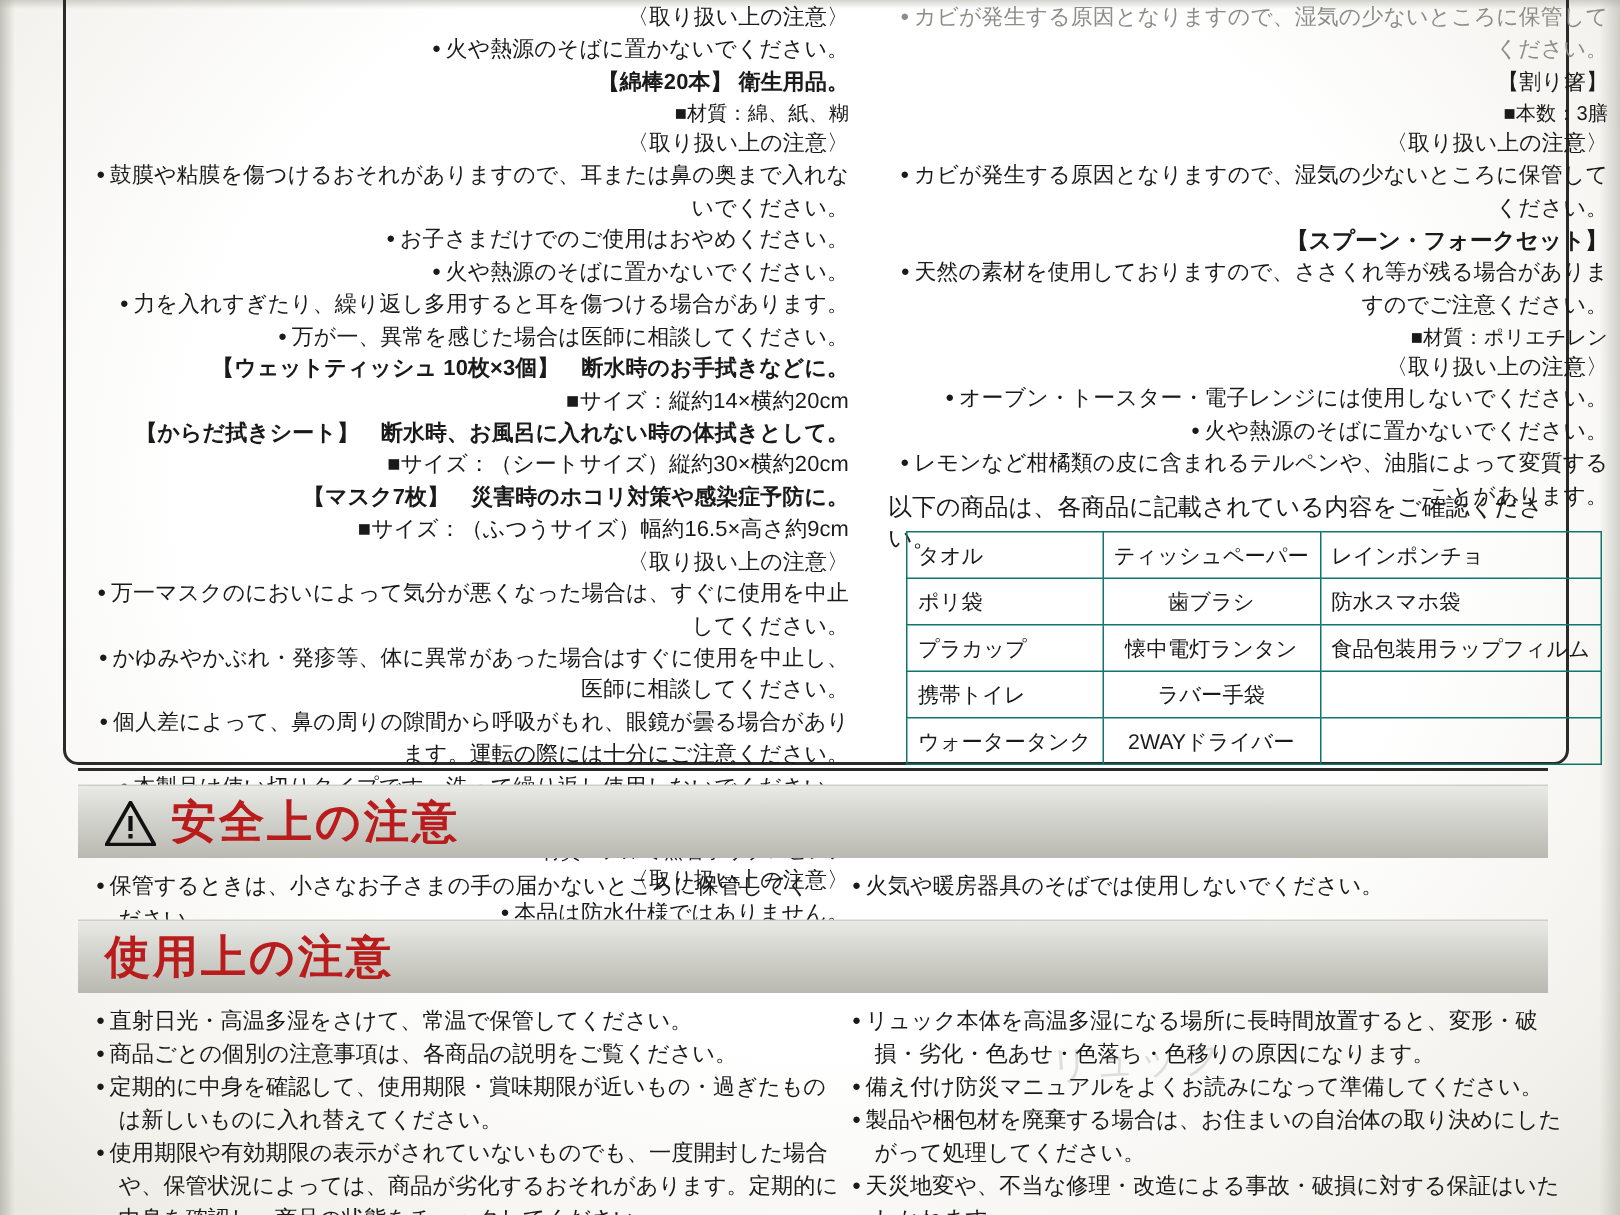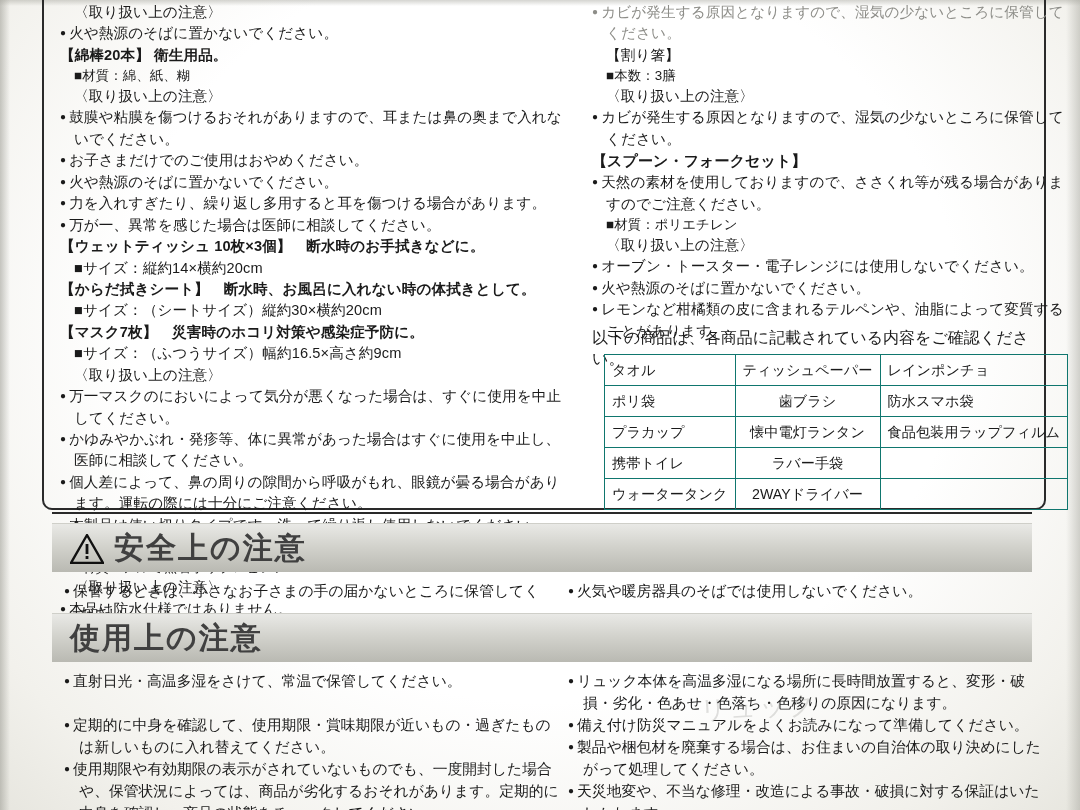--- a/index.html
+++ b/index.html
@@ -61,20 +61,21 @@
   }
   .col-left { left: 16px; width: 506px; top: 14px; }
   .col-right { left: 548px; width: 480px; top: 14px; }
 
   .ln {
     font-size: 14.6px;
     line-height: 1.47;
     letter-spacing: .1px;
     margin: 0;
     white-space: pre-wrap;
+    text-align: right;
   }
   .ln.bullet { padding-left: 14px; text-indent: -14px; }
   .ln.bullet::before { content: "\25CF"; font-size: 10px; margin-right: 3px; vertical-align: 2px; }
   .ln.sub { padding-left: 14px; }
   .ln.bold { font-weight: bold; }
   .ln.small { font-size: 13.4px; }
   .ln.head { font-weight: bold; font-size: 15px; }
 
   
   .tbl-intro {
@@ -114,21 +115,21 @@
     border-top: 1px solid #cfcfc9;
   }
   .band-title {
     position: absolute;
     display: flex;
     align-items: center;
     gap: 10px;
     font-size: 30px;
     font-weight: bold;
     letter-spacing: 2px;
-    color: #404040;
+    color: #b91c1c;
   }
   .warn-tri {
     width: 34px; height: 30px;
     position: relative;
     display: inline-block;
   }
   .warn-tri svg { display:block; }
 
   .section-line {
     position: absolute;
@@ -258,20 +259,21 @@
   </div>
   <div class="section-line" style="left:64px; top:580px; width:470px;">保管するときは、小さなお子さまの手の届かないところに保管してください。</div>
   <div class="section-line" style="left:568px; top:580px; width:450px;">火気や暖房器具のそばでは使用しないでください。</div>
 
   <div class="band" style="top:613px;"></div>
   <div class="band-title" style="left:70px; top:618px;">
     <span>使用上の注意</span>
   </div>
 
   <div class="section-line" style="left:64px; top:670px; width:480px;">直射日光・高温多湿をさけて、常温で保管してください。</div>
+  <div class="section-line" style="left:64px; top:692px; width:480px;">商品ごとの個別の注意事項は、各商品の説明をご覧ください。</div>
   <div class="section-line" style="left:64px; top:714px; width:480px;">定期的に中身を確認して、使用期限・賞味期限が近いもの・過ぎたものは新しいものに入れ替えてください。</div>
   <div class="section-line" style="left:64px; top:758px; width:480px;">使用期限や有効期限の表示がされていないものでも、一度開封した場合や、保管状況によっては、商品が劣化するおそれがあります。定期的に中身を確認し、商品の状態をチェックしてください。</div>
 
   <div class="section-line" style="left:568px; top:670px; width:458px;">リュック本体を高温多湿になる場所に長時間放置すると、変形・破損・劣化・色あせ・色落ち・色移りの原因になります。</div>
   <div class="section-line" style="left:568px; top:714px; width:458px;">備え付け防災マニュアルをよくお読みになって準備してください。</div>
   <div class="section-line" style="left:568px; top:736px; width:458px;">製品や梱包材を廃棄する場合は、お住まいの自治体の取り決めにしたがって処理してください。</div>
   <div class="section-line" style="left:568px; top:780px; width:458px;">天災地変や、不当な修理・改造による事故・破損に対する保証はいたしかねます。</div>
 
   <div class="ghost" style="left:700px; top:690px;">リュック</div>
 </div>

